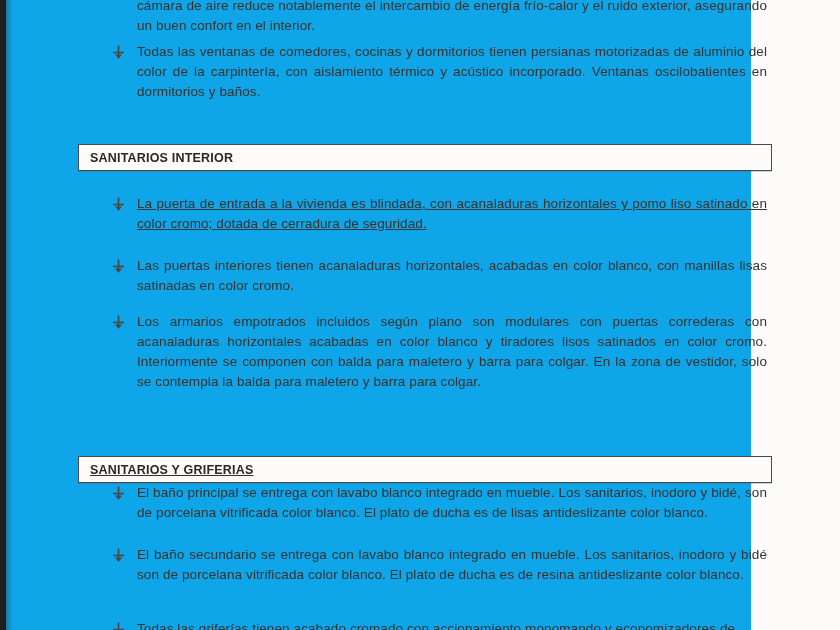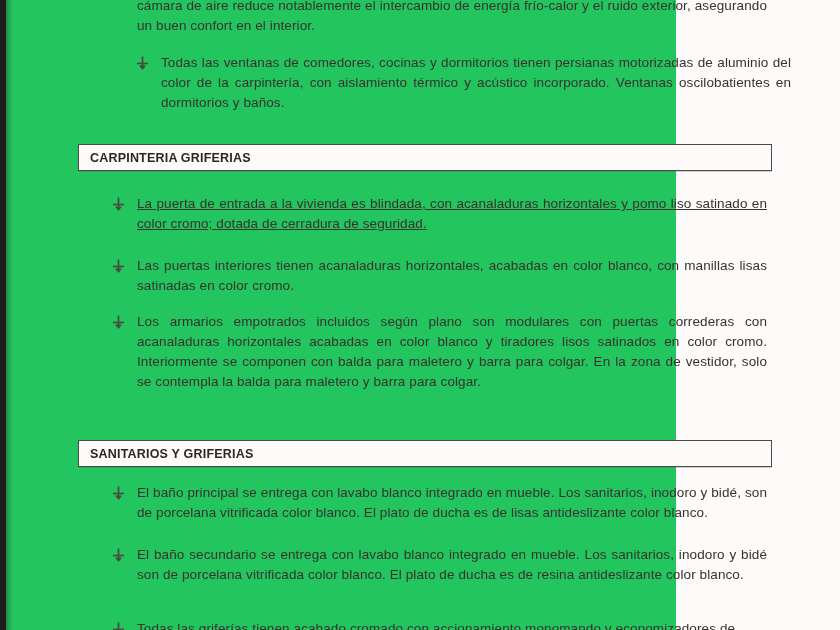--- a/index.html
+++ b/index.html
@@ -6,23 +6,23 @@
     margin: 0;
     padding: 0;
     width: 840px;
     height: 630px;
     overflow: hidden;
     background: #fcfbf9;
     font-family: "Liberation Sans", sans-serif;
   }
   .page {
     position: relative;
-    width: 676px;
+    width: 751px;
     height: 630px;
-    background: #22c55e;
+    background: #0ea5e9;
   }
   
   .edge-bar-left {
     position: absolute;
     left: 0; top: 0; bottom: 0;
     width: 6px;
     background: #1d1d1d;
     z-index: 5;
   }
   .edge-bar-left::after {
@@ -80,33 +80,33 @@
 
 <div class="page">
   <div class="edge-bar-left"></div>
 
   <div class="content">
 
     <div class="block" style="top:-4px;">
       <span>cámara de aire reduce notablemente el intercambio de energía frío-calor y el ruido exterior, asegurando un buen confort en el interior.</span>
     </div>
 
-    <div class="block" style="top:53px;margin-left:24px;">
+    <div class="block" style="top:42px;">
       <span class="bullet-glyph">
         <svg width="13" height="15" viewBox="0 0 13 15">
           <line x1="6.5" y1="0.5" x2="6.5" y2="10" stroke="#4b4741" stroke-width="1.7"></line>
           <line x1="1" y1="7.5" x2="12" y2="7.5" stroke="#4b4741" stroke-width="1.6"></line>
           <path d="M3 9.5 L10 9.5 L6.5 14 Z" fill="#4b4741"></path>
         </svg>
       </span>
       <span>Todas las ventanas de comedores, cocinas y dormitorios tienen persianas motorizadas de aluminio del color de la carpintería, con aislamiento térmico y acústico incorporado.  Ventanas oscilobatientes en dormitorios y baños.</span>
     </div>
 
     <div class="section-box" style="top:144px;">
-      <span class="section-title">CARPINTERIA GRIFERIAS</span>
+      <span class="section-title">SANITARIOS INTERIOR</span>
     </div>
 
     <div class="block" style="top:194px;text-decoration:underline;">
       <span class="bullet-glyph">
         <svg width="13" height="15" viewBox="0 0 13 15">
           <line x1="6.5" y1="0.5" x2="6.5" y2="10" stroke="#4b4741" stroke-width="1.7"></line>
           <line x1="1" y1="7.5" x2="12" y2="7.5" stroke="#4b4741" stroke-width="1.6"></line>
           <path d="M3 9.5 L10 9.5 L6.5 14 Z" fill="#4b4741"></path>
         </svg>
       </span>
@@ -128,21 +128,21 @@
       <span class="bullet-glyph">
         <svg width="13" height="15" viewBox="0 0 13 15">
           <line x1="6.5" y1="0.5" x2="6.5" y2="10" stroke="#4b4741" stroke-width="1.7"></line>
           <line x1="1" y1="7.5" x2="12" y2="7.5" stroke="#4b4741" stroke-width="1.6"></line>
           <path d="M3 9.5 L10 9.5 L6.5 14 Z" fill="#4b4741"></path>
         </svg>
       </span>
       <span>Los armarios empotrados incluidos según plano son modulares con puertas correderas con acanaladuras horizontales acabadas en color blanco y tiradores lisos satinados en color cromo. Interiormente se componen con balda para maletero y barra para colgar. En la zona de vestidor, solo se contempla la balda para maletero y barra para colgar.</span>
     </div>
 
-    <div class="section-box" style="top:440px;">
+    <div class="section-box" style="top:456px;text-decoration:underline;">
       <span class="section-title">SANITARIOS Y GRIFERIAS</span>
     </div>
 
     <div class="block" style="top:483px;">
       <span class="bullet-glyph">
         <svg width="13" height="15" viewBox="0 0 13 15">
           <line x1="6.5" y1="0.5" x2="6.5" y2="10" stroke="#4b4741" stroke-width="1.7"></line>
           <line x1="1" y1="7.5" x2="12" y2="7.5" stroke="#4b4741" stroke-width="1.6"></line>
           <path d="M3 9.5 L10 9.5 L6.5 14 Z" fill="#4b4741"></path>
         </svg>

